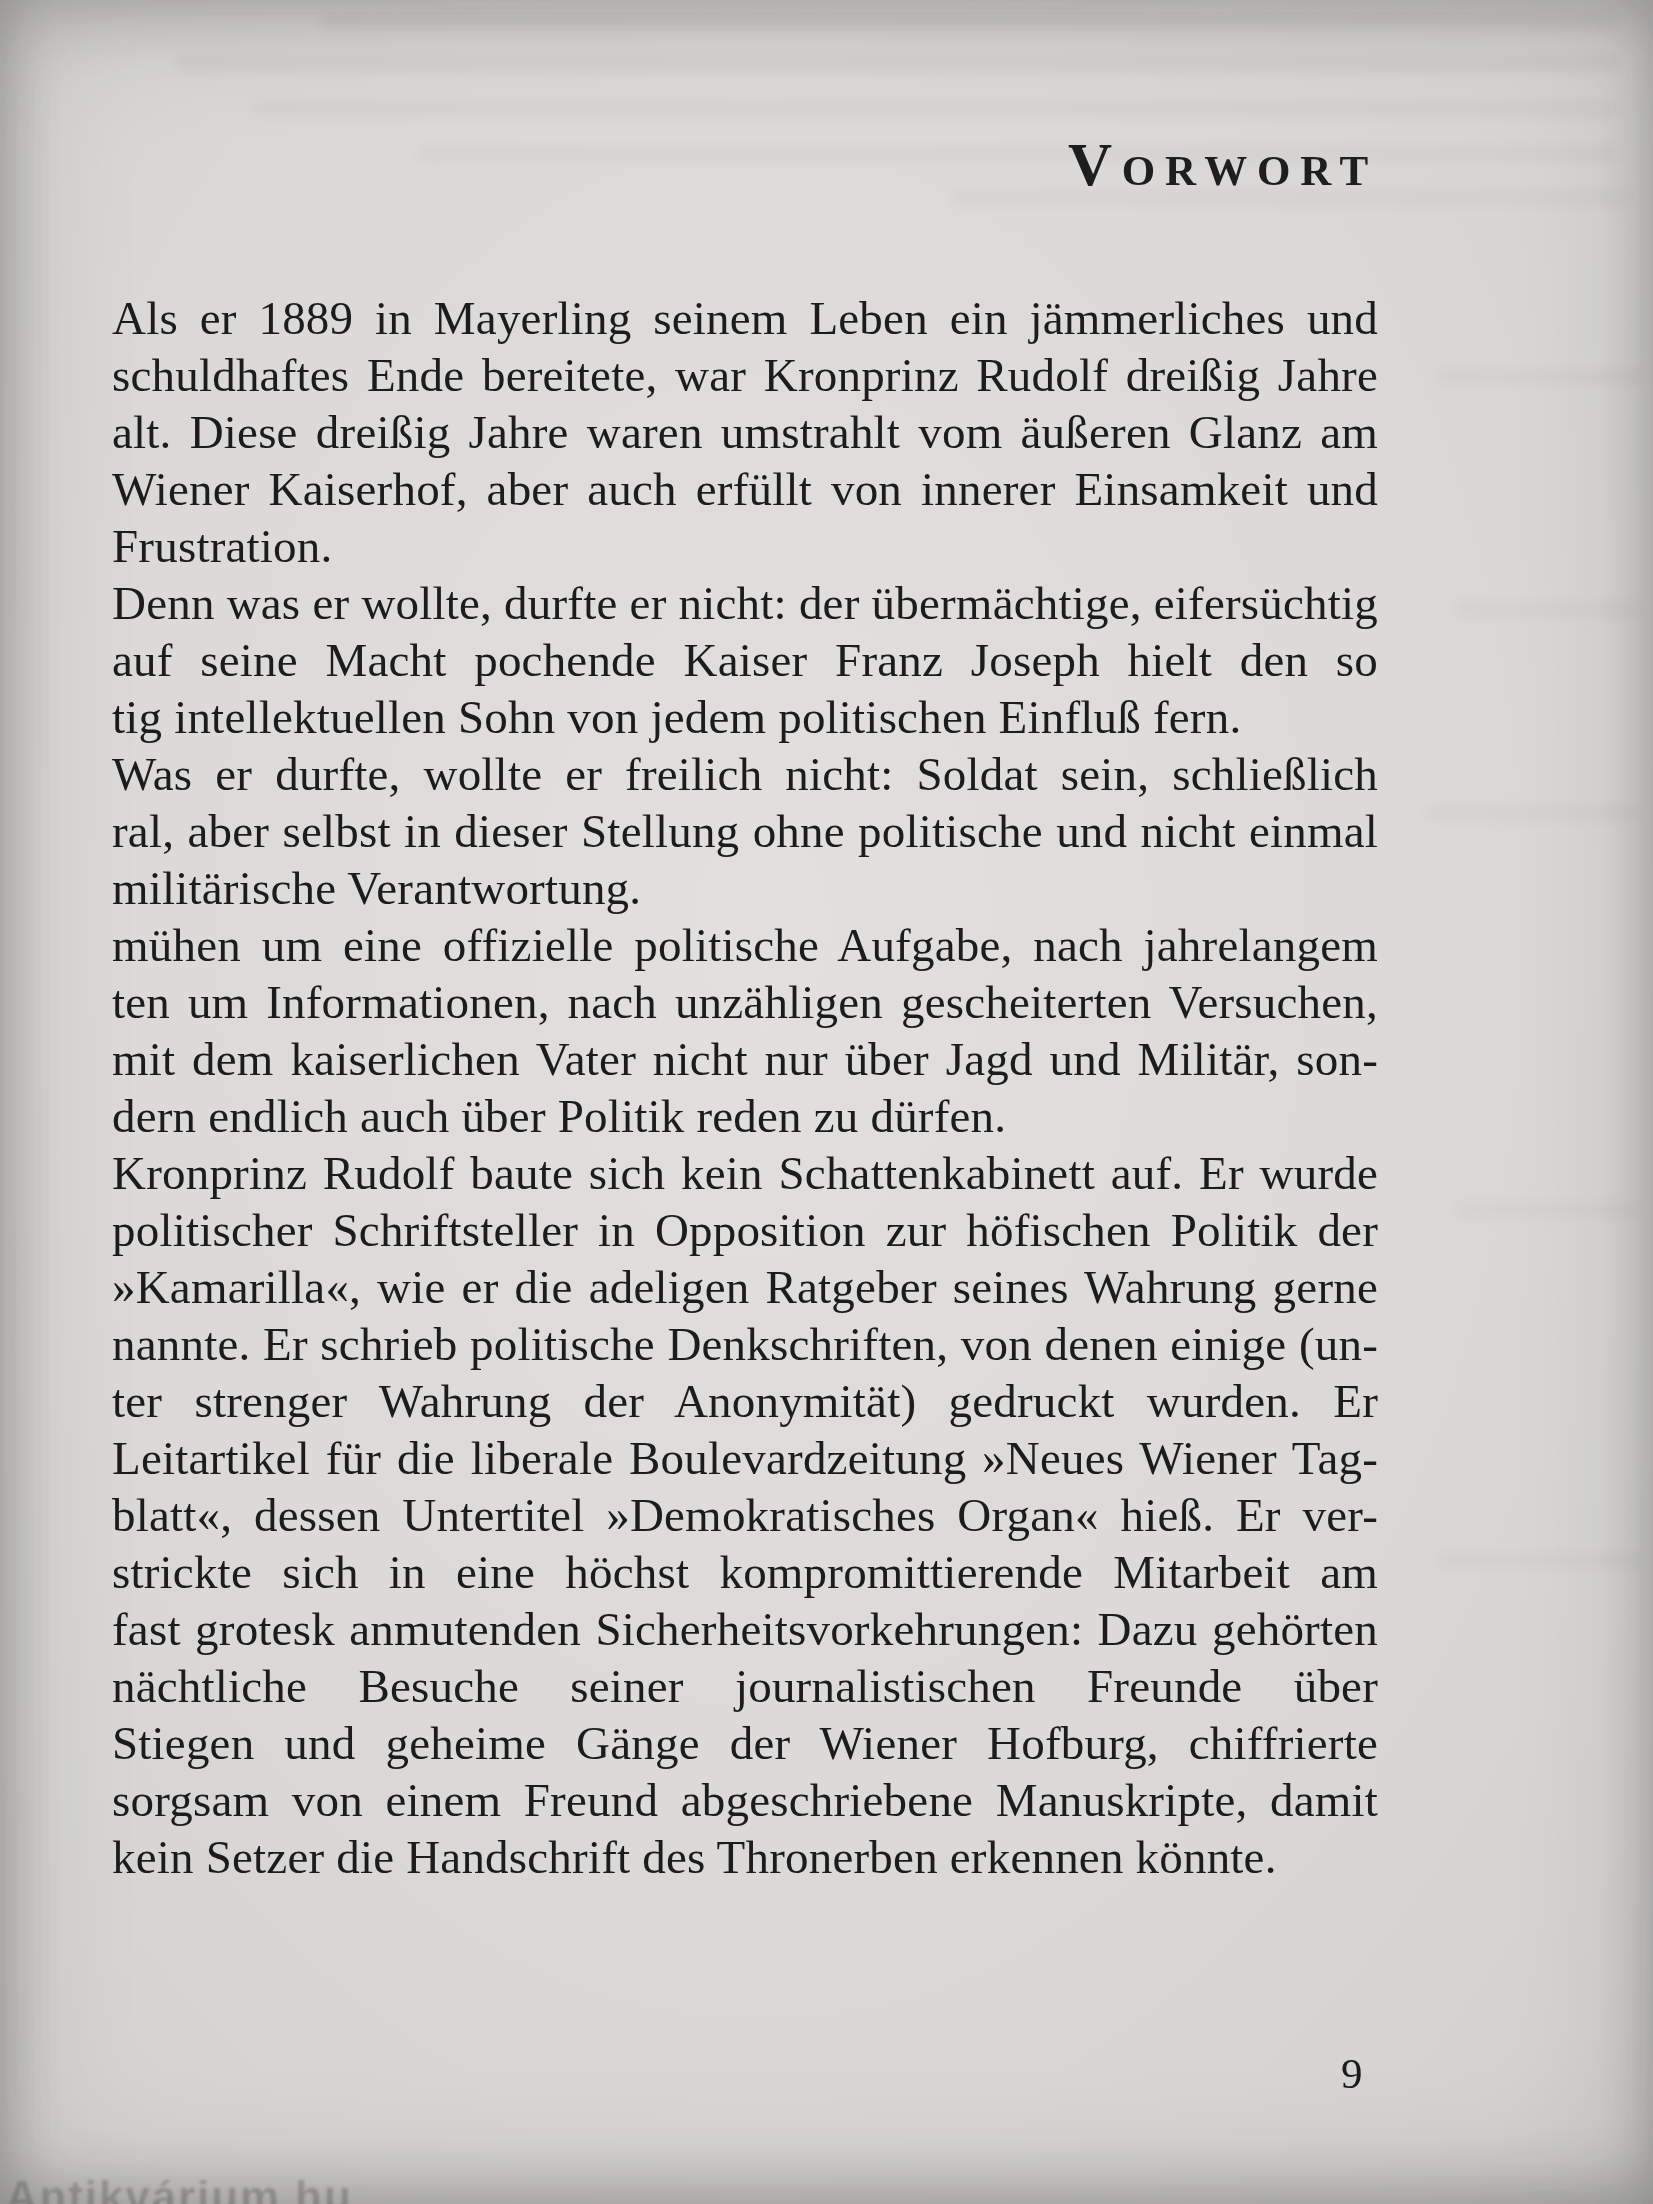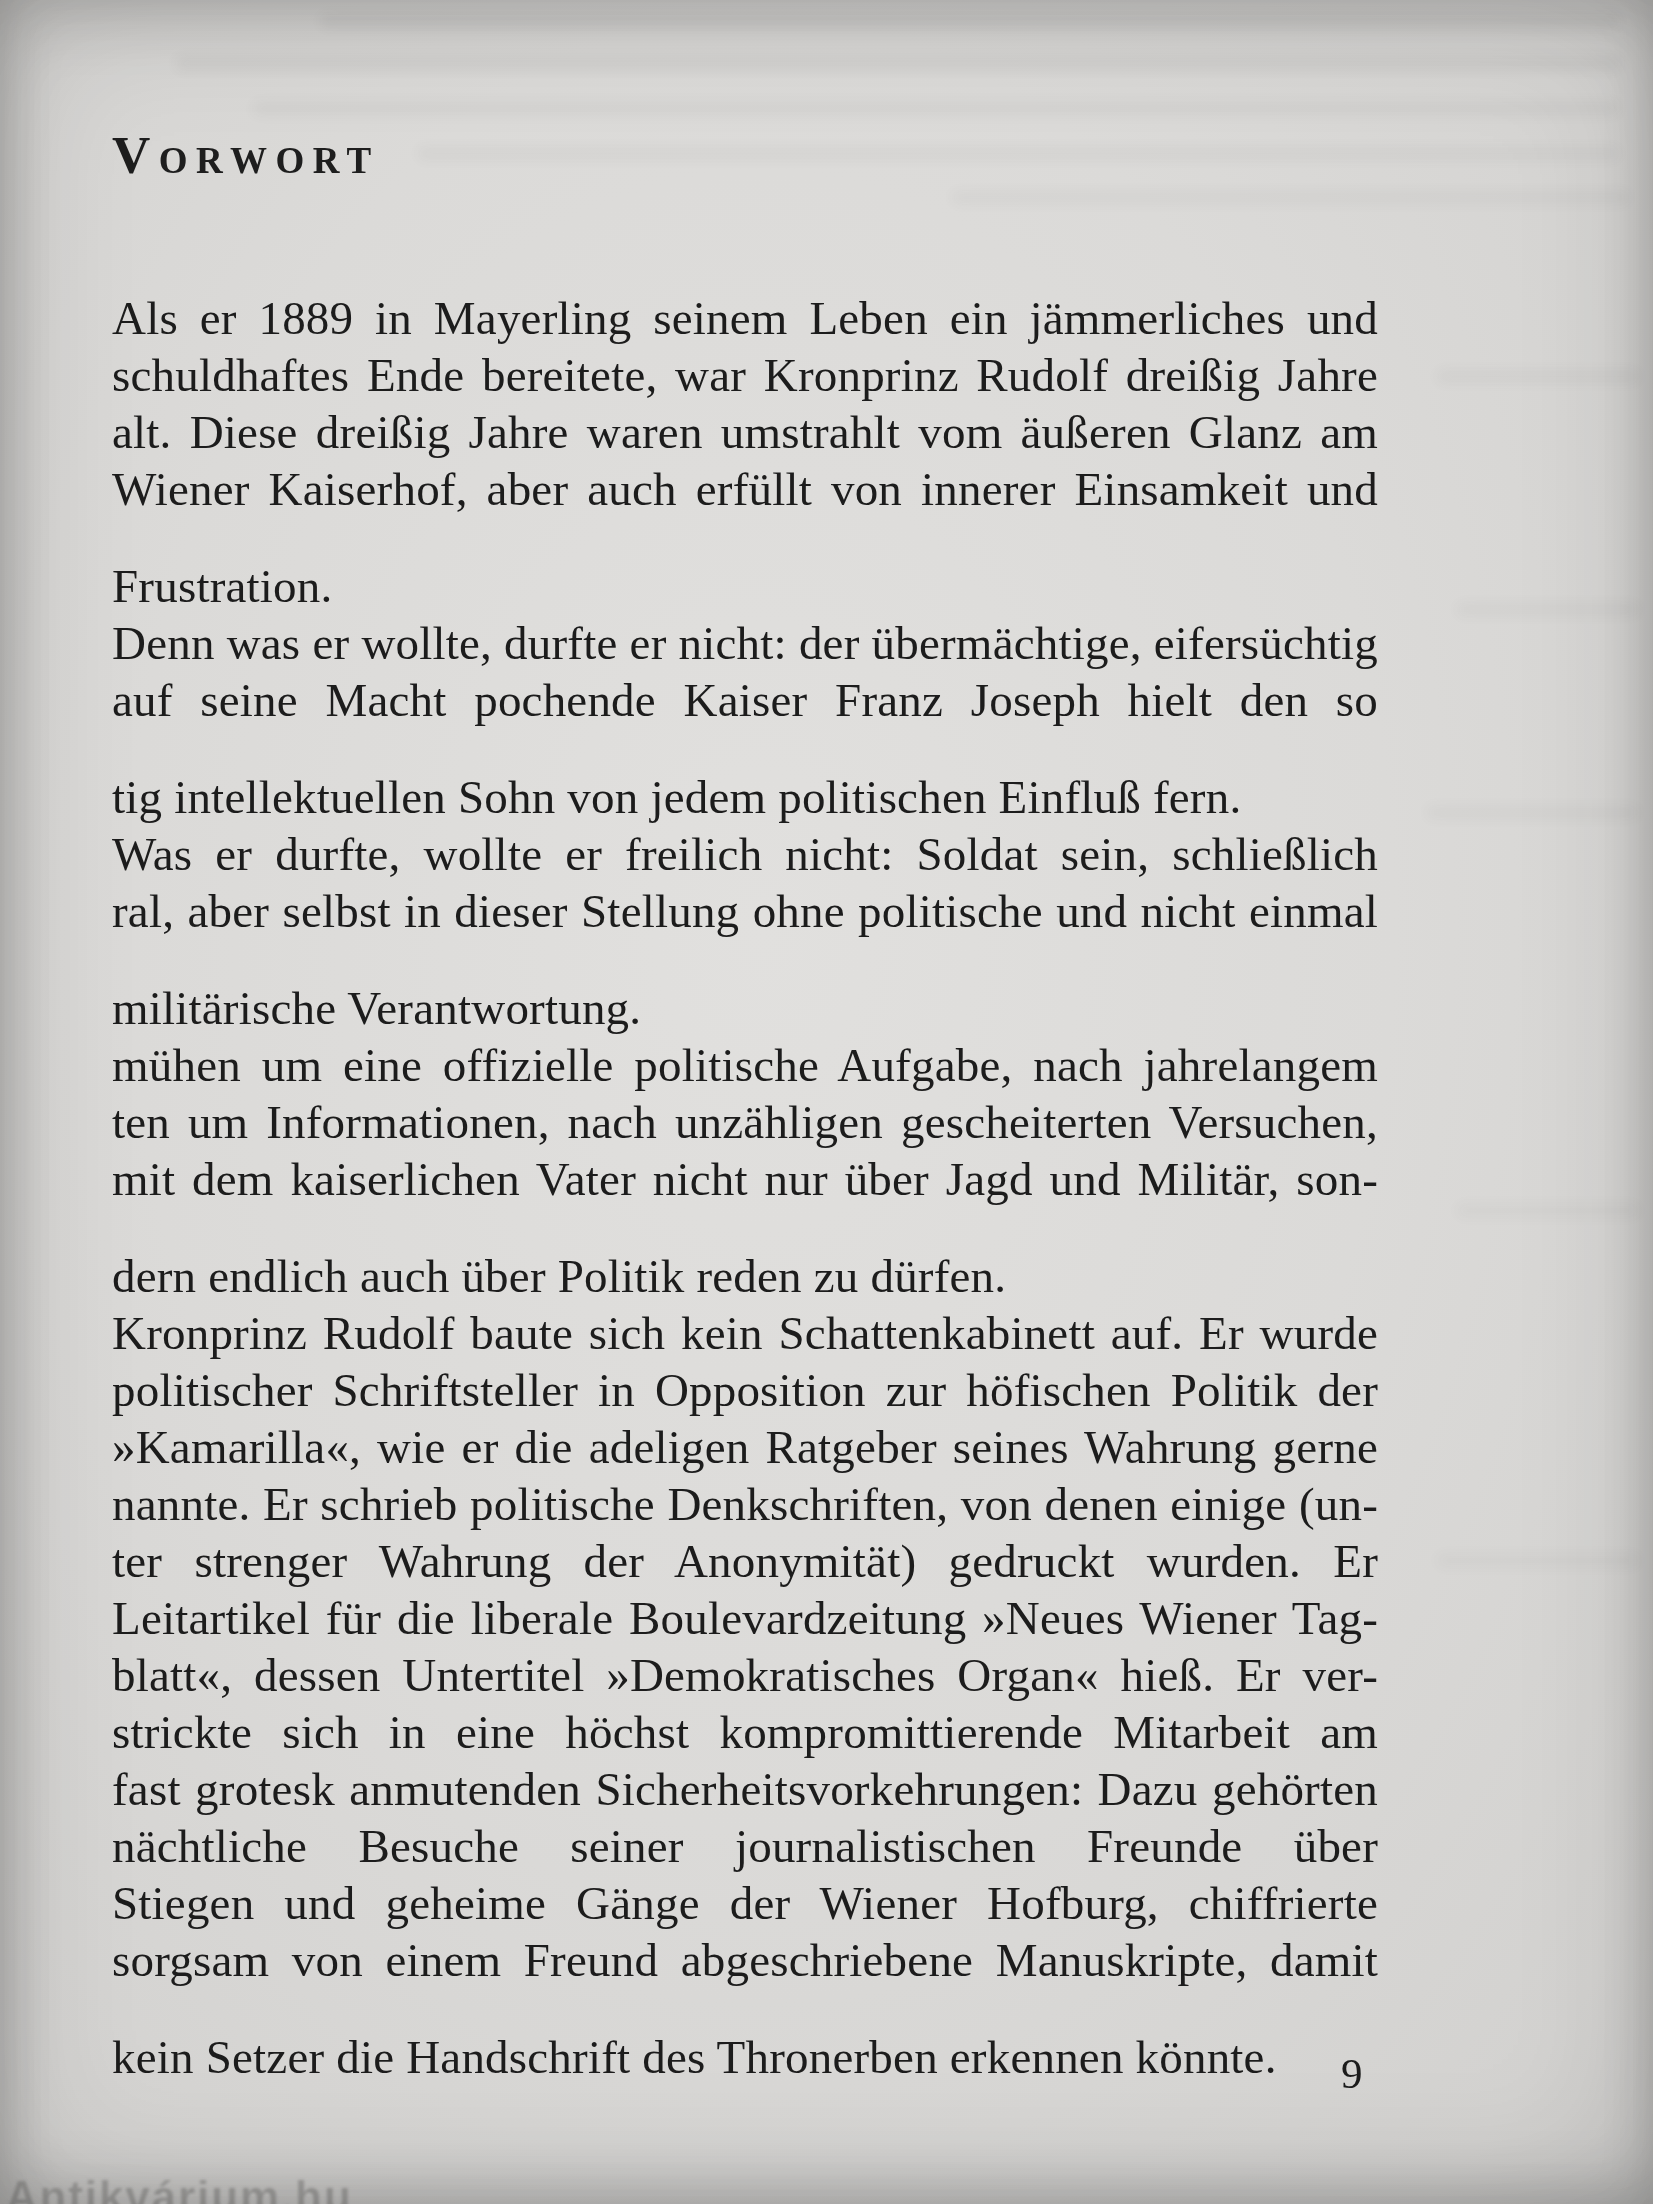--- a/index.html
+++ b/index.html
@@ -25,22 +25,22 @@
       inset 0 0 146px rgba(0,0,0,0.14),
       inset 0 25px 58px rgba(0,0,0,0.10),
       inset 0 -25px 53px rgba(0,0,0,0.13),
       inset 19.4px 0 58px rgba(0,0,0,0.05);
   }
   .title {
     position: absolute;
     top: 89px;
     left: 112px;
     width: 1266px;
-    text-align: left;
-    font-size: 53px;
+    text-align: right;
+    font-size: 61px;
     font-variant: small-caps;
     letter-spacing: 0.16em;
     color: #1e1e1e;
   }
   .text-block {
     position: absolute;
     top: 290px;
     left: 112px;
     width: 1266px;
   }
@@ -48,21 +48,20 @@
     font-size: 47px;
     line-height: 57px;
     height: 57px;
     text-align: justify;
     text-align-last: justify;
     overflow: hidden;
     letter-spacing: 0.2px;
   }
   .line.para-end {
     text-align-last: left;
-    margin-top: 40px;
   }
   .page-num {
     position: absolute;
     left: 1341px;
     top: 2049px;
     font-size: 43px;
   }
   .watermark {
     position: absolute;
     left: 5.8px;

